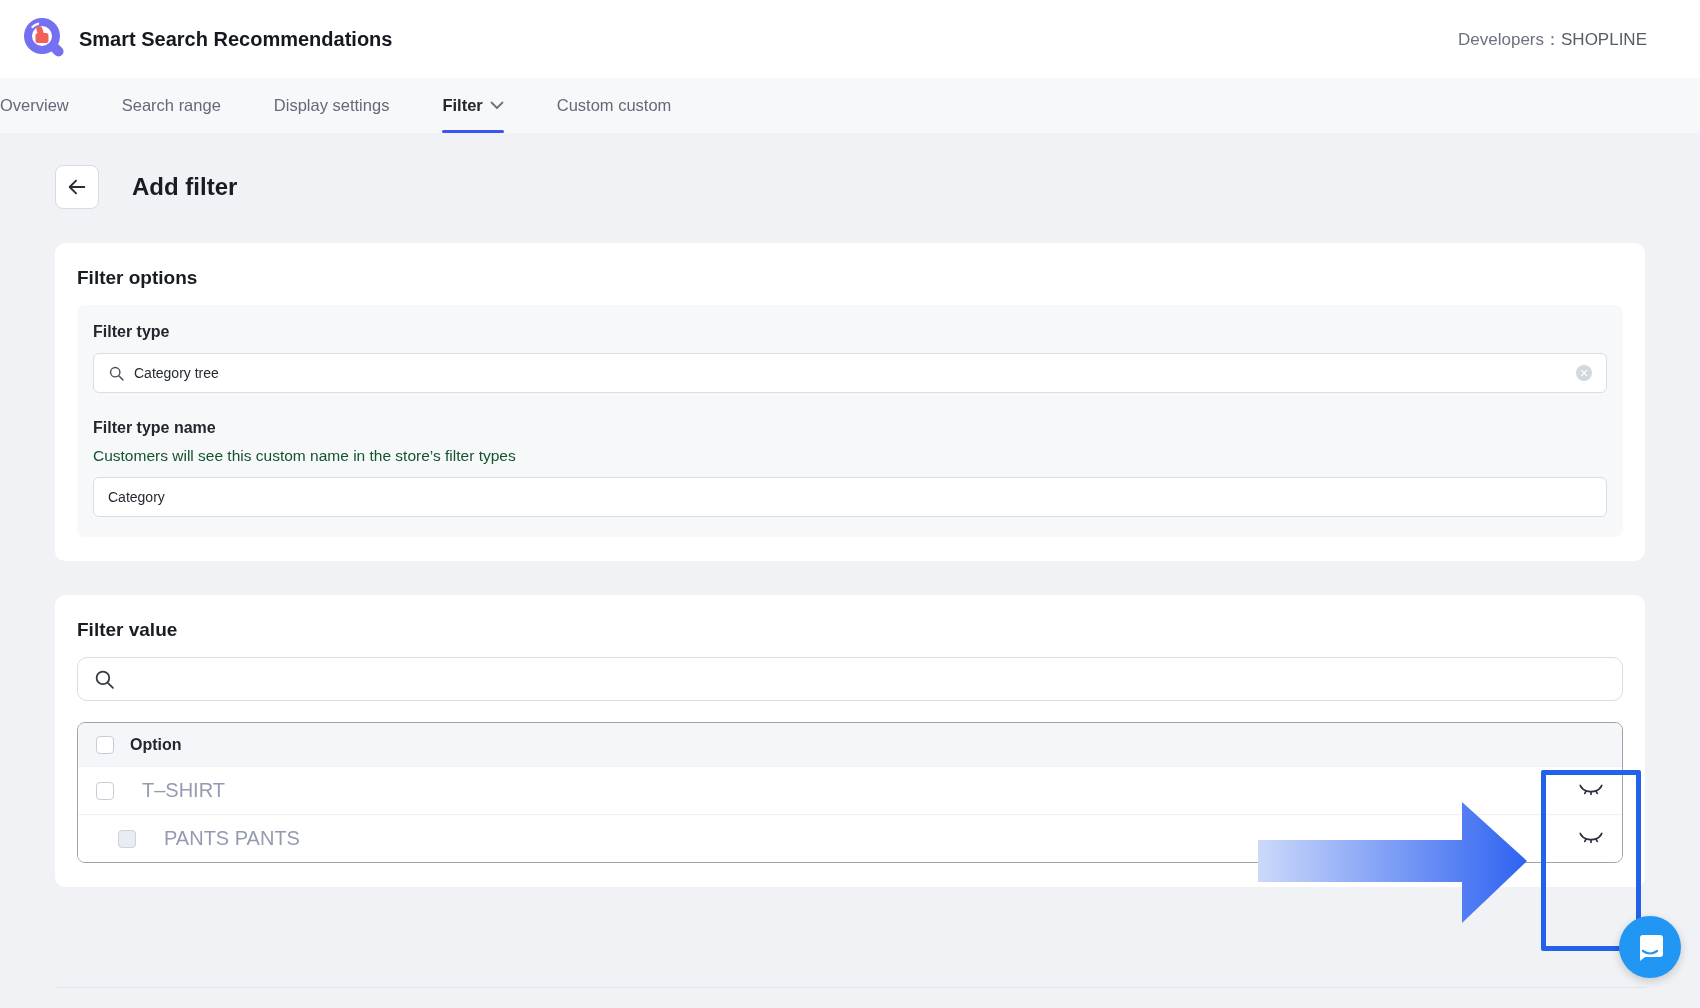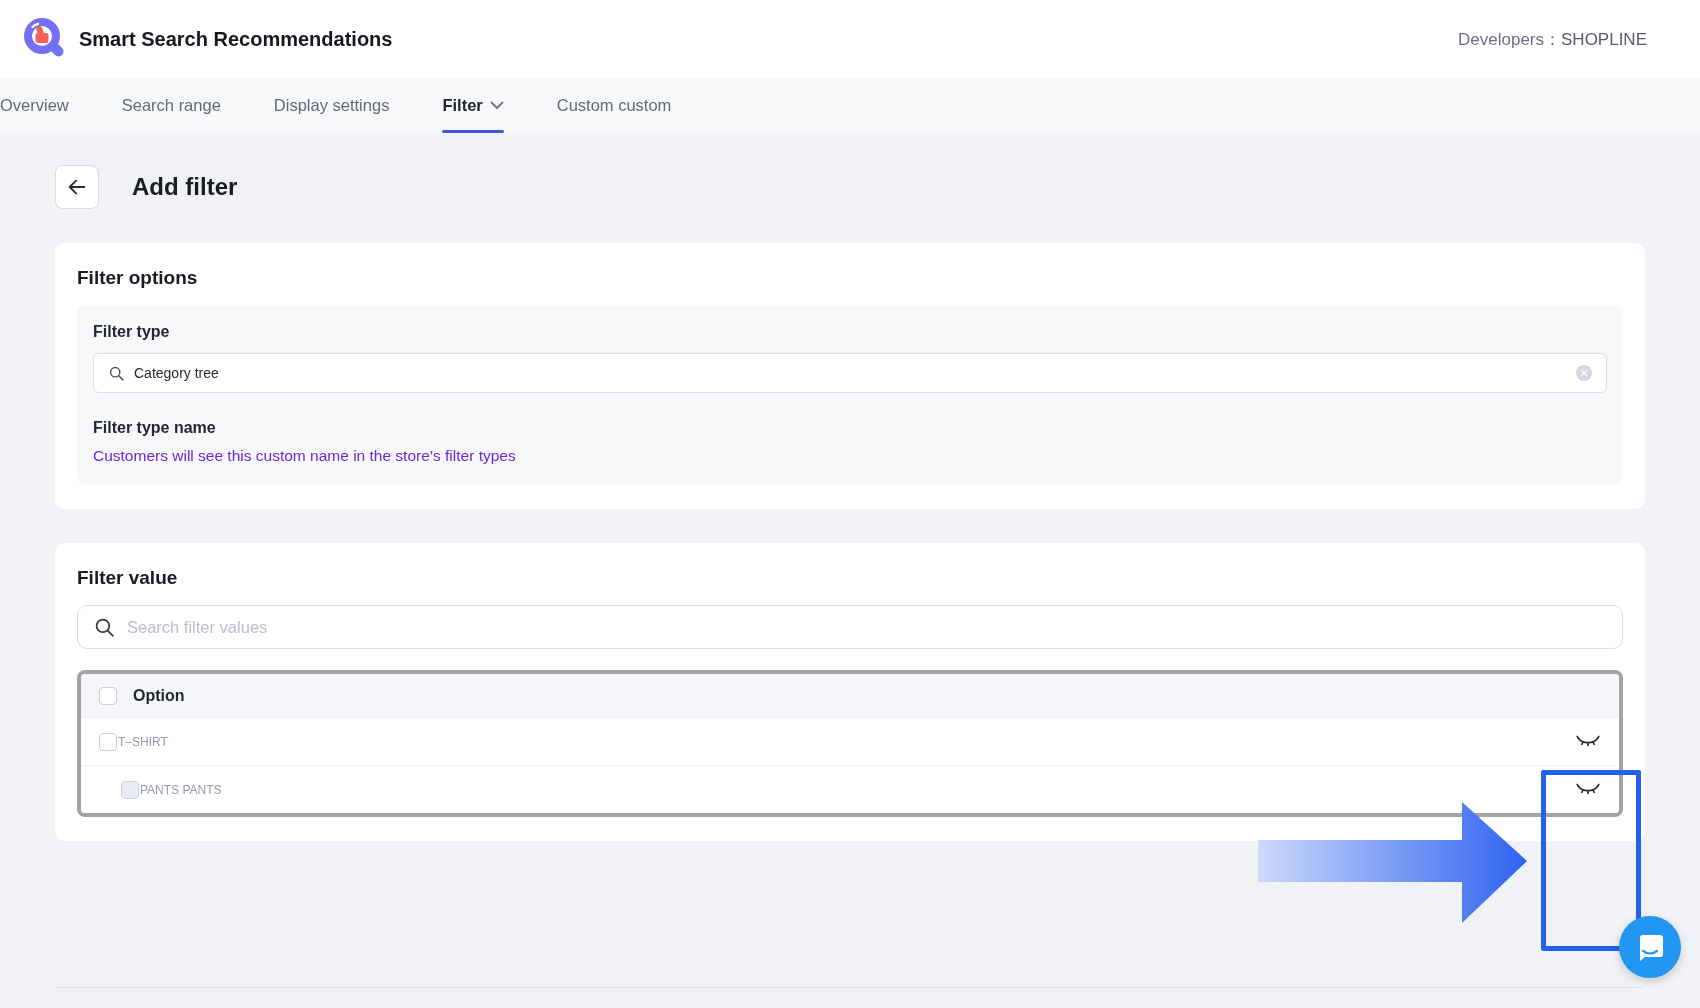--- a/index.html
+++ b/index.html
@@ -25,40 +25,40 @@
   .back-btn { width:44px; height:44px; background:#fff; border:1px solid #d8dbe2; border-radius:8px;
               display:flex; align-items:center; justify-content:center; cursor:pointer; }
   .back-btn svg { width:22px; height:22px; stroke:#272c34; }
   .page-title { margin-left:23px; font-size:24px; font-weight:700; color:#181c23; }
   
   .card { margin:34px 55px 0; background:#fff; border-radius:10px; padding:24px 22px 24px; }
   .card-title { font-size:19px; font-weight:700; color:#181c23; }
   .panel { margin-top:16px; background:#f7f8fa; border-radius:8px; padding:18px 16px 20px; }
   .field-label { font-size:16px; font-weight:600; color:#23272e; }
   .field-label.mt { margin-top:26px; }
-  .help-text { margin-top:10px; font-size:15.5px; color:#6d28d9; }
+  .help-text { margin-top:10px; font-size:15.5px; color:#14532d; }
   .input-box { margin-top:12px; height:40px; background:#fff; border:1px solid #d9dde6; border-radius:6px;
                display:flex; align-items:center; padding:0 14px; gap:9px; }
   .input-box input { border:none; outline:none; flex:1; font-size:14px; color:#262b33; background:transparent;
                      font-family:inherit; }
   .search-glyph { width:17px; height:17px; stroke:#4a505b; flex:0 0 auto; }
   .clear-btn { margin-left:auto; width:16px; height:16px; border-radius:50%; background:#d3d7e0; color:#fff;
                font-size:11px; line-height:16px; text-align:center; cursor:pointer; flex:0 0 auto; }
   
   .big-search { margin-top:16px; height:44px; border:1px solid #d9dde6; border-radius:10px;
                 display:flex; align-items:center; padding:0 16px; gap:12px; background:#fff; }
   .big-search .search-glyph { width:21px; height:21px; stroke:#353b45; }
   .big-search input { border:none; outline:none; flex:1; font-size:16.5px; color:#262b33; font-family:inherit; }
   .big-search input::placeholder { color:#b9bfca; }
   
-  .val-table { margin-top:21px; border:4px solid #a3a3a3; border-radius:8px; overflow:hidden; }
+  .val-table { margin-top:21px; border:1px solid #a3a3a3; border-radius:8px; overflow:hidden; }
   .t-head { height:43px; background:#f4f6f9; display:flex; align-items:center; padding:0 18px; gap:16px;
             font-size:16px; font-weight:600; color:#23272e; }
   .t-row { height:48px; background:#fff; border-top:1px solid #eef0f4; display:flex; align-items:center;
-           padding:0 18px; gap:1px; font-size:12px; color:#23272e; }
+           padding:0 18px; gap:28px; font-size:20px; color:#23272e; }
   .t-row.muted .row-label { color:#949bb0; }
   .checkbox { width:18px; height:18px; border:1.5px solid #c7ccd8; border-radius:4px; background:#fff;
               flex:0 0 auto; cursor:pointer; }
   .checkbox.disabled { background:#e9ecf2; border-color:#ccd2de; }
   .t-row.indent .checkbox { margin-left:22px; }
   .eye-btn { margin-left:auto; width:26px; height:26px; display:flex; align-items:center; justify-content:center; cursor:pointer; }
   .eye-btn svg { width:24px; height:24px; stroke:#2b3038; fill:none; }
   
   .highlight-box { position:absolute; left:1541px; top:770px; width:100px; height:181px;
                    border:5px solid #2361ea; border-radius:2px; pointer-events:none; z-index:6; }
@@ -129,31 +129,33 @@
     <div class="input-box">
       <svg class="search-glyph" viewBox="0 0 20 20" fill="none" stroke-width="1.7">
         <circle cx="8.5" cy="8.5" r="5.5"></circle>
           <path d="M13 13 L17.5 17.5" stroke-linecap="round"></path>
       </svg>
       <input type="text" value="Category tree" style="">
       <div class="clear-btn">✕</div>
     </div>
     <div class="field-label mt">Filter type name</div>
     <div class="help-text">Customers will see this custom name in the store’s filter types</div>
+    <div class="input-box">
+      <input type="text" value="Category" style="">
+    </div>
   </div>
 </div>
 
 <div class="card">
   <div class="card-title">Filter value</div>
   <div class="big-search">
     <svg class="search-glyph" viewBox="0 0 20 20" fill="none" stroke-width="1.7">
       <circle cx="8.5" cy="8.5" r="6"></circle>
         <path d="M13.2 13.2 L18 18" stroke-linecap="round"></path>
     </svg>
-    <input type="text" placeholder="Search filter values" style="">
   </div>
   <div class="val-table">
     <div class="t-head">
       <div class="checkbox"></div>
       <div>Option</div>
     </div>
     <div id="table-body">
   <div class="t-row muted">
     <div class="checkbox"></div>
     <div class="row-label">T–SHIRT</div>

